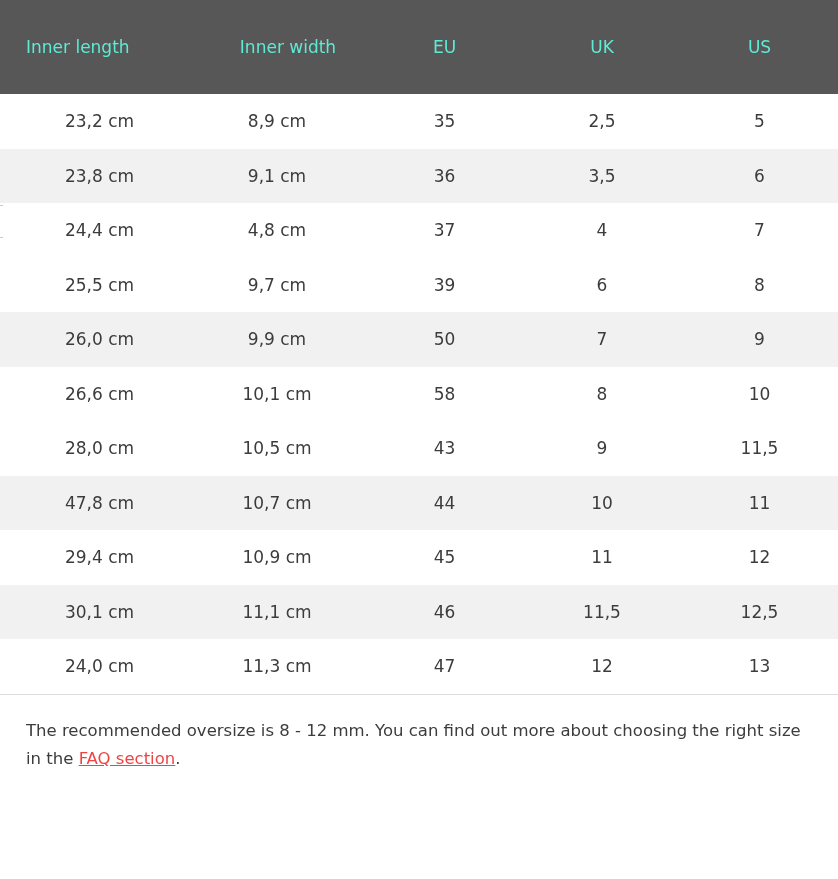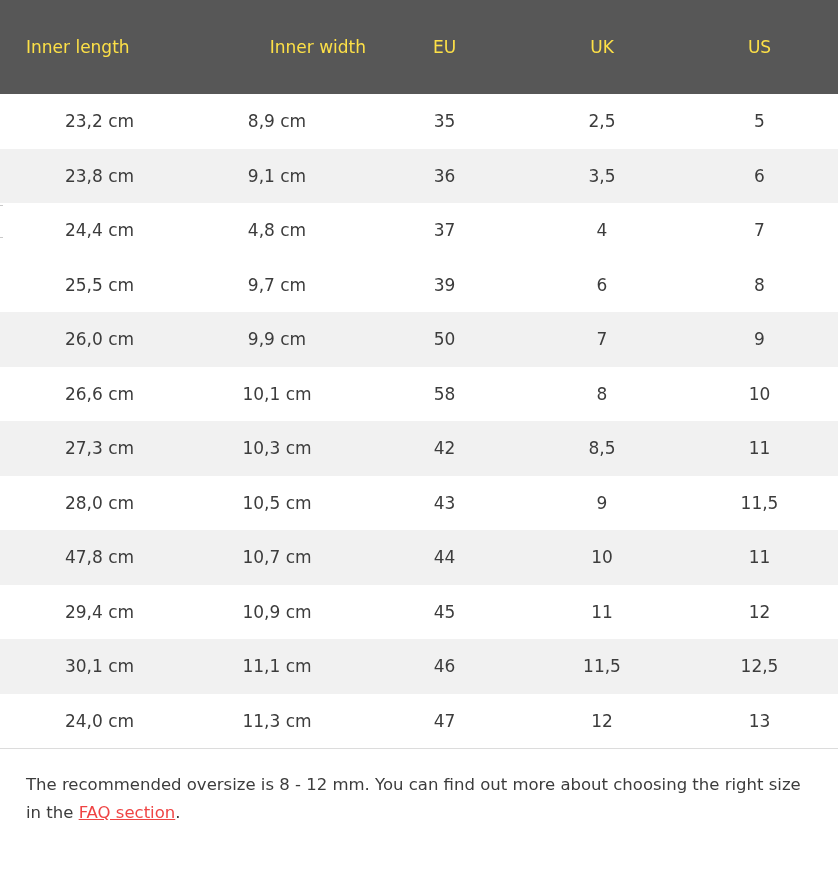--- a/index.html
+++ b/index.html
@@ -21,34 +21,34 @@
     background: #ffffff;
     position: relative;
   }
   .size-table {
     width: 838px;
     border-collapse: collapse;
     table-layout: fixed;
   }
   .size-table thead th {
     background: #575757;
-    color: #fde047;
+    color: #5eead4;
     font-weight: normal;
     font-size: 17px;
     height: 94px;
     padding: 0 0 0 0;
     vertical-align: middle;
     text-align: center;
   }
   .size-table thead th.col-len {
     text-align: left;
     padding-left: 26px;
   }
   .size-table thead th.col-wid {
-    text-align: right;
+    text-align: center;
     padding-left: 22px;
   }
   .size-table tbody td {
     font-size: 17px;
     height: 52.5px;
     text-align: center;
     color: #3c3c3c;
     border: none;
   }
   .size-table tbody tr.odd td {
@@ -145,27 +145,20 @@
         <td>7</td>
         <td>9</td>
       </tr>
       <tr class="odd">
         <td class="col-len">26,6 cm</td>
         <td>10,1 cm</td>
         <td>58</td>
         <td>8</td>
         <td>10</td>
       </tr>
-      <tr class="even">
-        <td class="col-len">27,3 cm</td>
-        <td>10,3 cm</td>
-        <td>42</td>
-        <td>8,5</td>
-        <td>11</td>
-      </tr>
       <tr class="odd">
         <td class="col-len">28,0 cm</td>
         <td>10,5 cm</td>
         <td>43</td>
         <td>9</td>
         <td>11,5</td>
       </tr>
       <tr class="even">
         <td class="col-len">47,8 cm</td>
         <td>10,7 cm</td>

